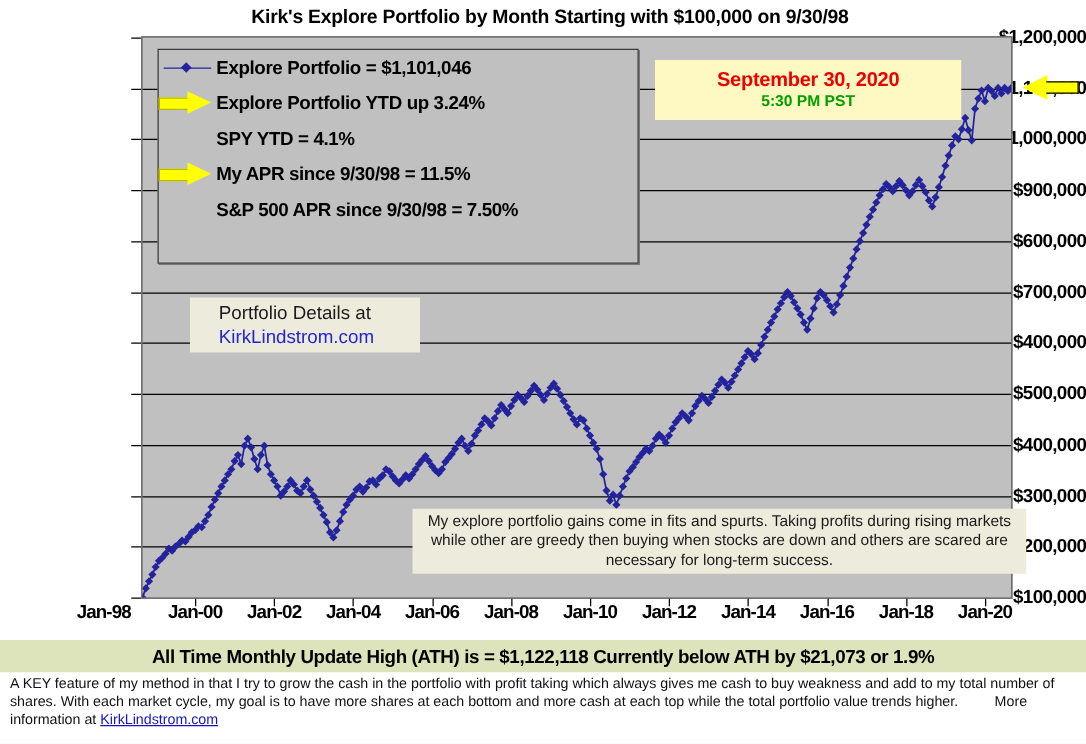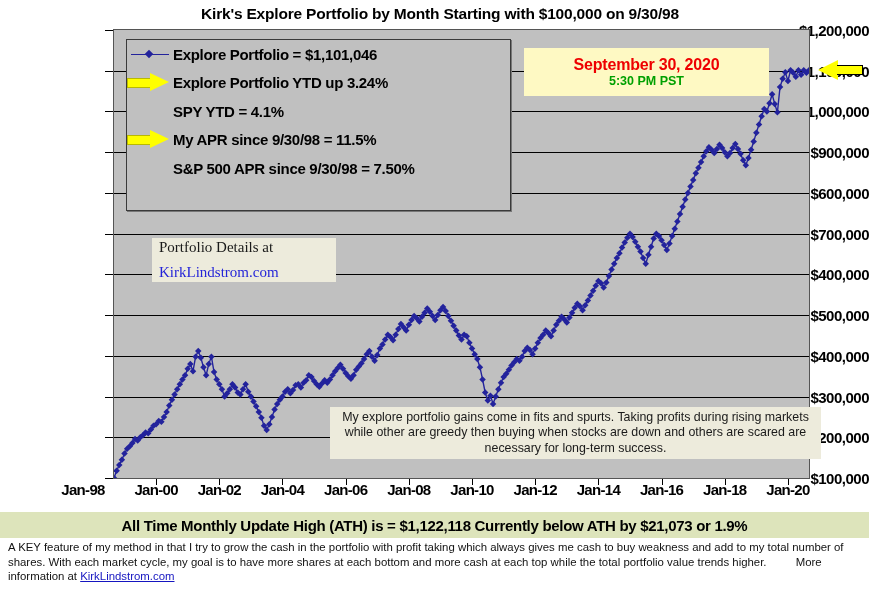--- a/index.html
+++ b/index.html
@@ -69,22 +69,22 @@
     position:absolute;left:524px;top:48px;width:245px;height:48px;
     background:#fef9c3;box-sizing:border-box;
     display:flex;flex-direction:column;align-items:center;justify-content:center;
   }
   #date-main{font-size:16px;font-weight:bold;color:#ee0000;letter-spacing:-0.2px;}
   #date-time{font-size:12.5px;font-weight:bold;color:#00a000;margin-top:0;letter-spacing:0px;}
 
   
   #details-box{
     position:absolute;left:152px;top:238px;width:184px;height:44px;
-    background:#edebdc;box-sizing:border-box;padding-left:7px;
-    display:flex;flex-direction:column;justify-content:space-between;font-family:Liberation Serif, serif;
+    background:#edebdc;box-sizing:border-box;padding-left:23px;
+    display:flex;flex-direction:column;justify-content:center;
   }
   #details-line1{font-size:15px;color:#1a1a1a;line-height:19px;}
   #details-line2{font-size:15px;color:#2424d8;line-height:19px;}
 
   
   #note-box{
     position:absolute;left:330px;top:407px;width:491px;height:52px;
     background:#edebdc;box-sizing:border-box;
     display:flex;align-items:center;justify-content:center;
     padding:0 6px;

